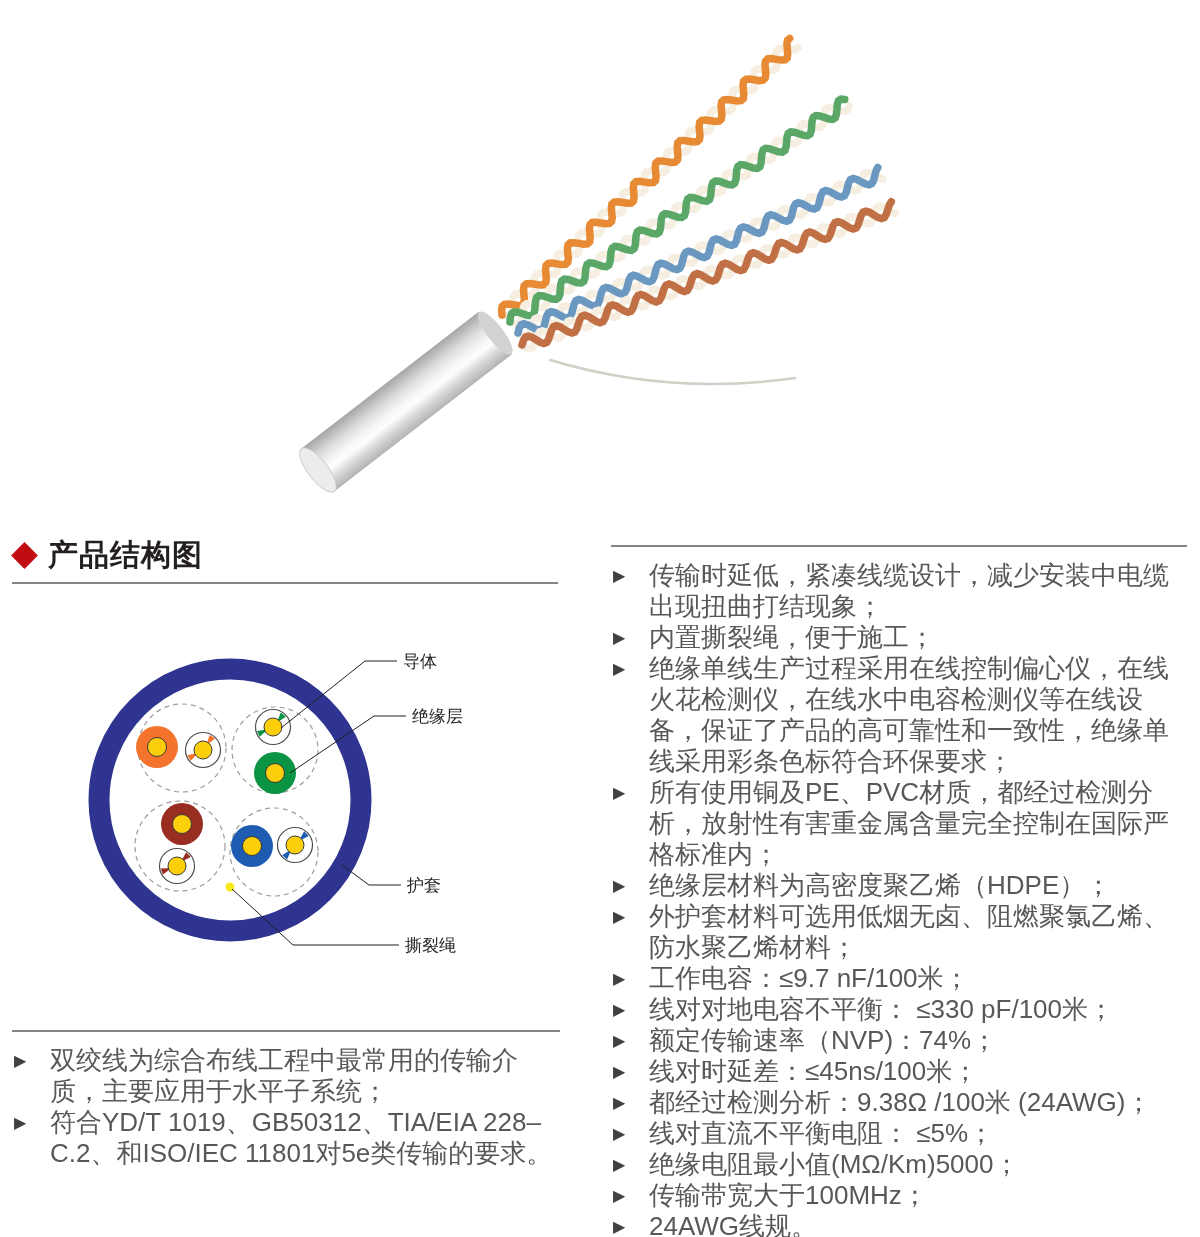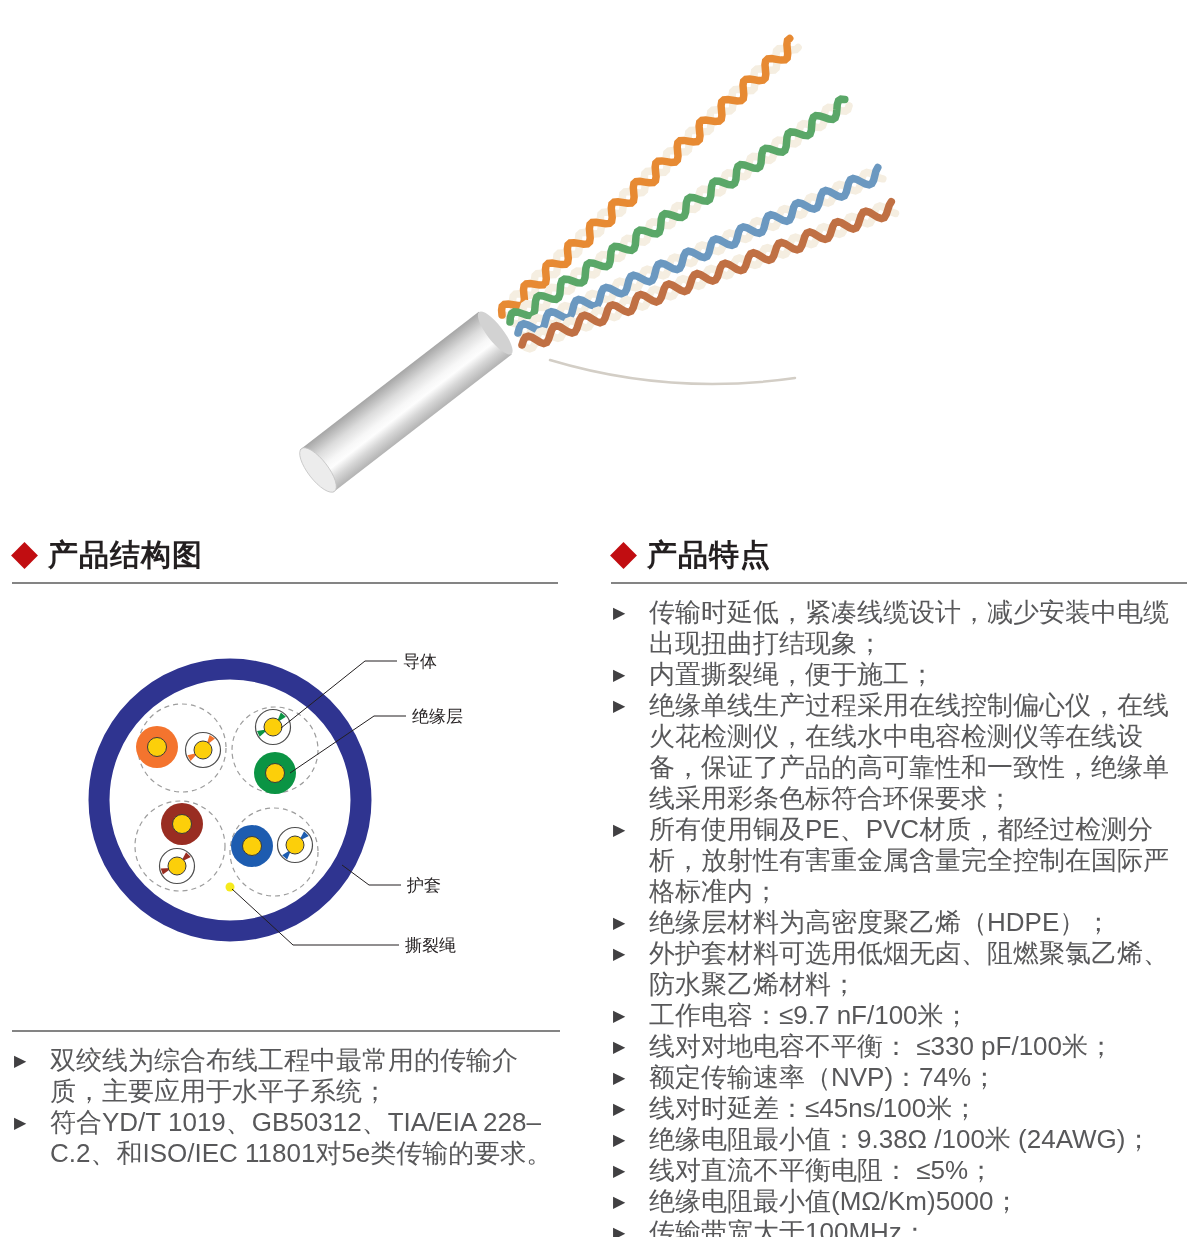--- a/index.html
+++ b/index.html
@@ -116,24 +116,20 @@
         </div>
 
         <div class="item">
           <span class="marker" style="color: rgb(65, 64, 66);">▶</span>
           <p>符合YD/T 1019、GB50312、TIA/EIA 228–C.2、和ISO/IEC 11801对5e类传输的要求。</p>
         </div>
       </div>
   </section>
 
   <section class="sec" style="left:611px;top:537px;width:576px">
-    <div class="sec-head">
-      <span class="diamond" style="background: rgb(193, 13, 17);"></span>
-      <h2 style="color: rgb(35, 31, 32);">产品特点</h2>
-    </div>
     <div class="rule" style="border-top-color: rgb(132, 132, 132);"></div>
     <div class="list" style="color: rgb(88, 88, 90);">
 
         <div class="item">
           <span class="marker" style="color: rgb(65, 64, 66);">▶</span>
           <p>传输时延低，紧凑线缆设计，减少安装中电缆出现扭曲打结现象；</p>
         </div>
 
         <div class="item">
           <span class="marker" style="color: rgb(65, 64, 66);">▶</span>
@@ -175,21 +171,21 @@
           <p>额定传输速率（NVP)：74%；</p>
         </div>
 
         <div class="item">
           <span class="marker" style="color: rgb(65, 64, 66);">▶</span>
           <p>线对时延差：≤45ns/100米；</p>
         </div>
 
         <div class="item">
           <span class="marker" style="color: rgb(65, 64, 66);">▶</span>
-          <p>绝缘电阻最小值：9.38Ω /100米 (24AWG)；</p>
+          <p>都经过检测分析：9.38Ω /100米 (24AWG)；</p>
         </div>
 
         <div class="item">
           <span class="marker" style="color: rgb(65, 64, 66);">▶</span>
           <p>线对直流不平衡电阻： ≤5%；</p>
         </div>
 
         <div class="item">
           <span class="marker" style="color: rgb(65, 64, 66);">▶</span>
           <p>绝缘电阻最小值(MΩ/Km)5000；</p>

